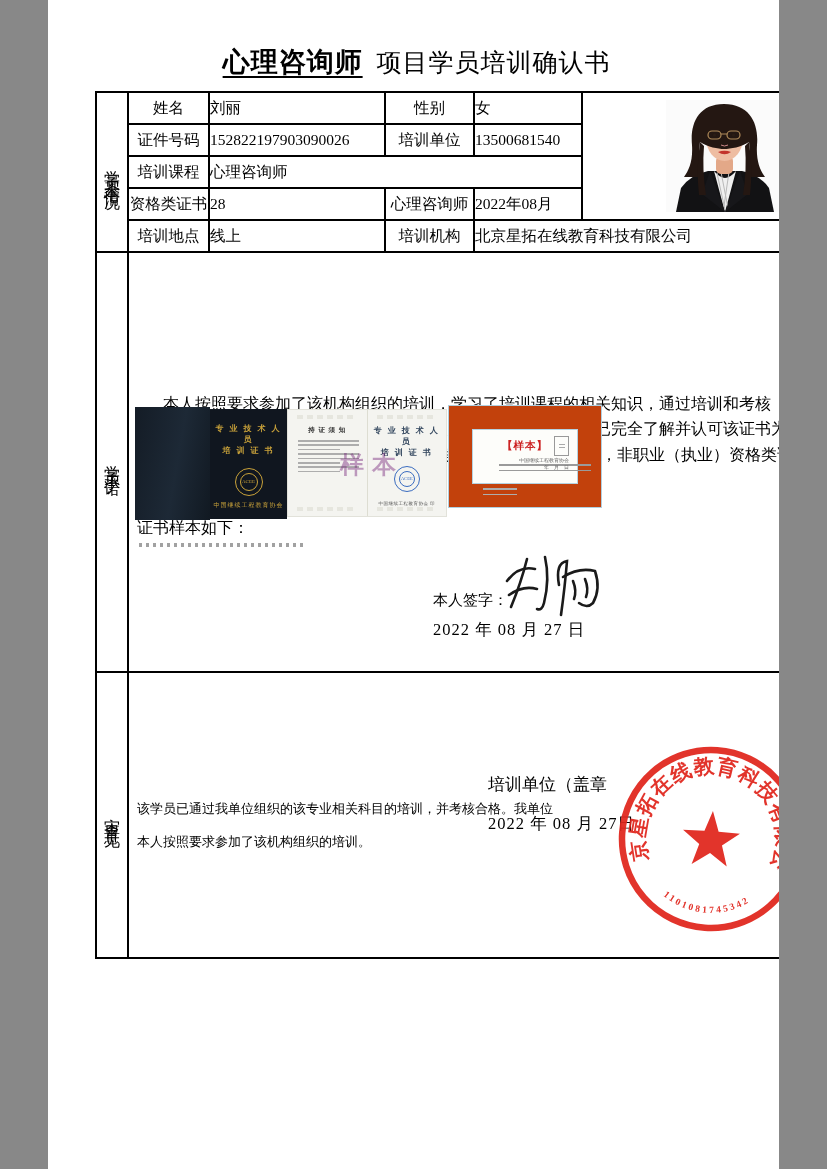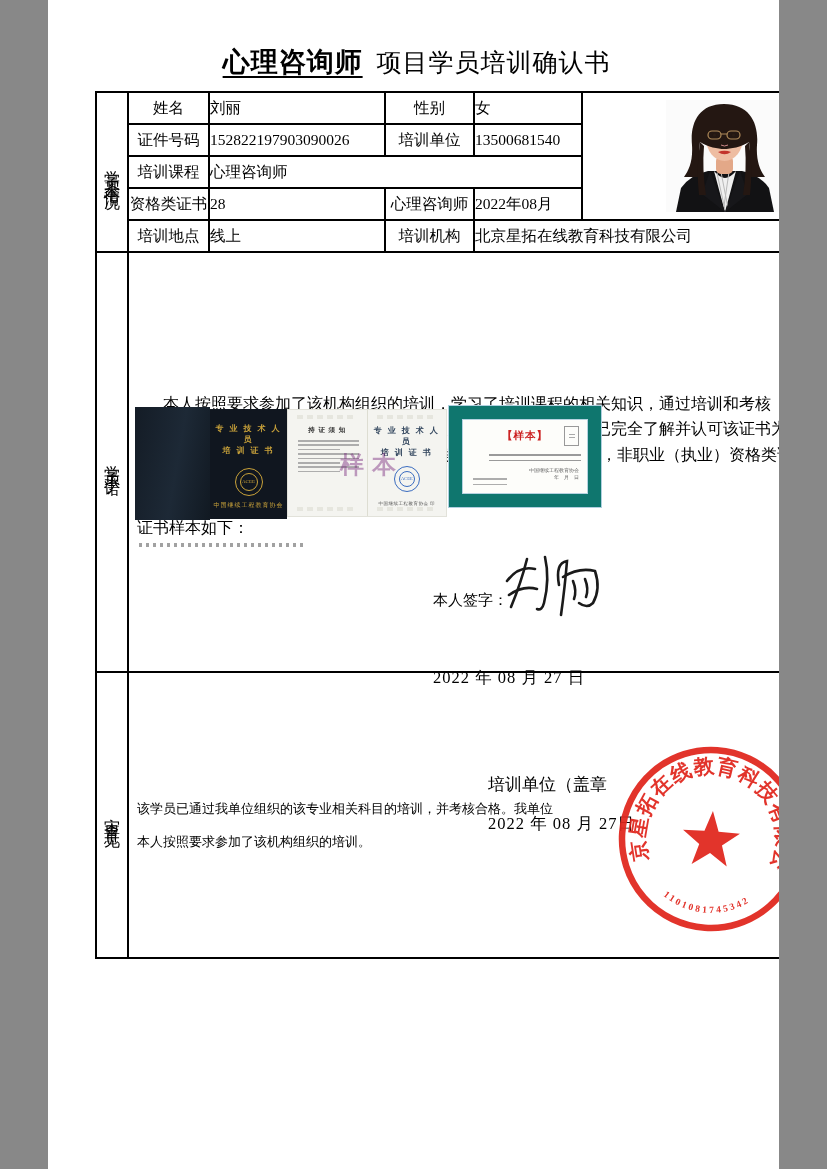--- a/index.html
+++ b/index.html
@@ -50,35 +50,35 @@
   .bseal{width:24px;height:24px;border:1.5px solid #3a6cc0;border-radius:50%;margin:8px auto 0;
          display:flex;align-items:center;justify-content:center;}
   .bseal .in{width:14px;height:14px;border:1px solid #3a6cc0;border-radius:50%;color:#3a6cc0;
              font-size:4.5px;line-height:14px;text-align:center;}
   .iorg{font-size:4.5px;color:#555;text-align:center;margin-top:9px;letter-spacing:.5px;}
   .deco{position:absolute;left:12%;width:76%;height:4px;opacity:.5;
      background:repeating-linear-gradient(90deg,#d7d7cc 0 6px,transparent 6px 10px);}
   .deco.t{top:5px;} .deco.b{bottom:5px;}
   .watermark{position:absolute;left:211px;top:196px;font-size:24px;letter-spacing:8px;
              color:#701a75;opacity:.42;font-weight:700;}
-  .cert-sample{width:152px;height:101px;margin:-1px 0 0 2px;background:#0f766e;
-               box-sizing:border-box;padding:13px;outline:1px solid #b0cfdf;}
+  .cert-sample{width:152px;height:101px;margin:-1px 0 0 2px;background:#c2410c;
+               box-sizing:border-box;padding:23px;outline:1px solid #b0cfdf;}
   .cs-in{width:100%;height:100%;background:#fdfdfa;border:1px solid #b5d2e0;box-sizing:border-box;position:relative;}
   .cs-mark{position:absolute;left:0;top:9px;width:100%;text-align:center;
            color:#c22;font-size:10.5px;font-weight:700;letter-spacing:1px;}
   .cs-photo{position:absolute;right:8px;top:6px;width:13px;height:18px;border:1px solid #999;
             display:grid;gap:2px;align-content:center;justify-items:center;}
   .cs-photo i{display:block;width:6px;height:1px;background:#aaa;}
   .cs-bars{position:absolute;left:26px;top:34px;width:92px;display:grid;gap:4px;}
   .cs-bars .bar{background:#9a9a9a;}
   .cs-bars2{position:absolute;left:10px;top:58px;width:34px;display:grid;gap:4px;}
   .cs-org{position:absolute;right:8px;bottom:12px;font-size:5px;color:#666;text-align:right;line-height:7px;}
   
   .sign-label{position:absolute;left:304px;top:338px;font-size:15px;}
-  .sign-date{position:absolute;left:304px;top:366px;font-size:16.5px;letter-spacing:1px;margin-top:48px;}
+  .sign-date{position:absolute;left:304px;top:366px;font-size:16.5px;letter-spacing:1px;}
   .sign-svg{position:absolute;left:372px;top:298px;}
   
   .review-text{margin:20px 0 0 8px;width:580px;font-size:13px;line-height:33px;}
   .unit-label{position:absolute;left:359px;top:100px;font-size:17px;z-index:1;}
   .unit-date{position:absolute;left:359px;top:140px;font-size:16.5px;letter-spacing:1px;z-index:1;}
   .stamp{position:absolute;left:482px;top:66px;z-index:2;opacity:.93;}
 </style>
 </head>
 <body>
 

